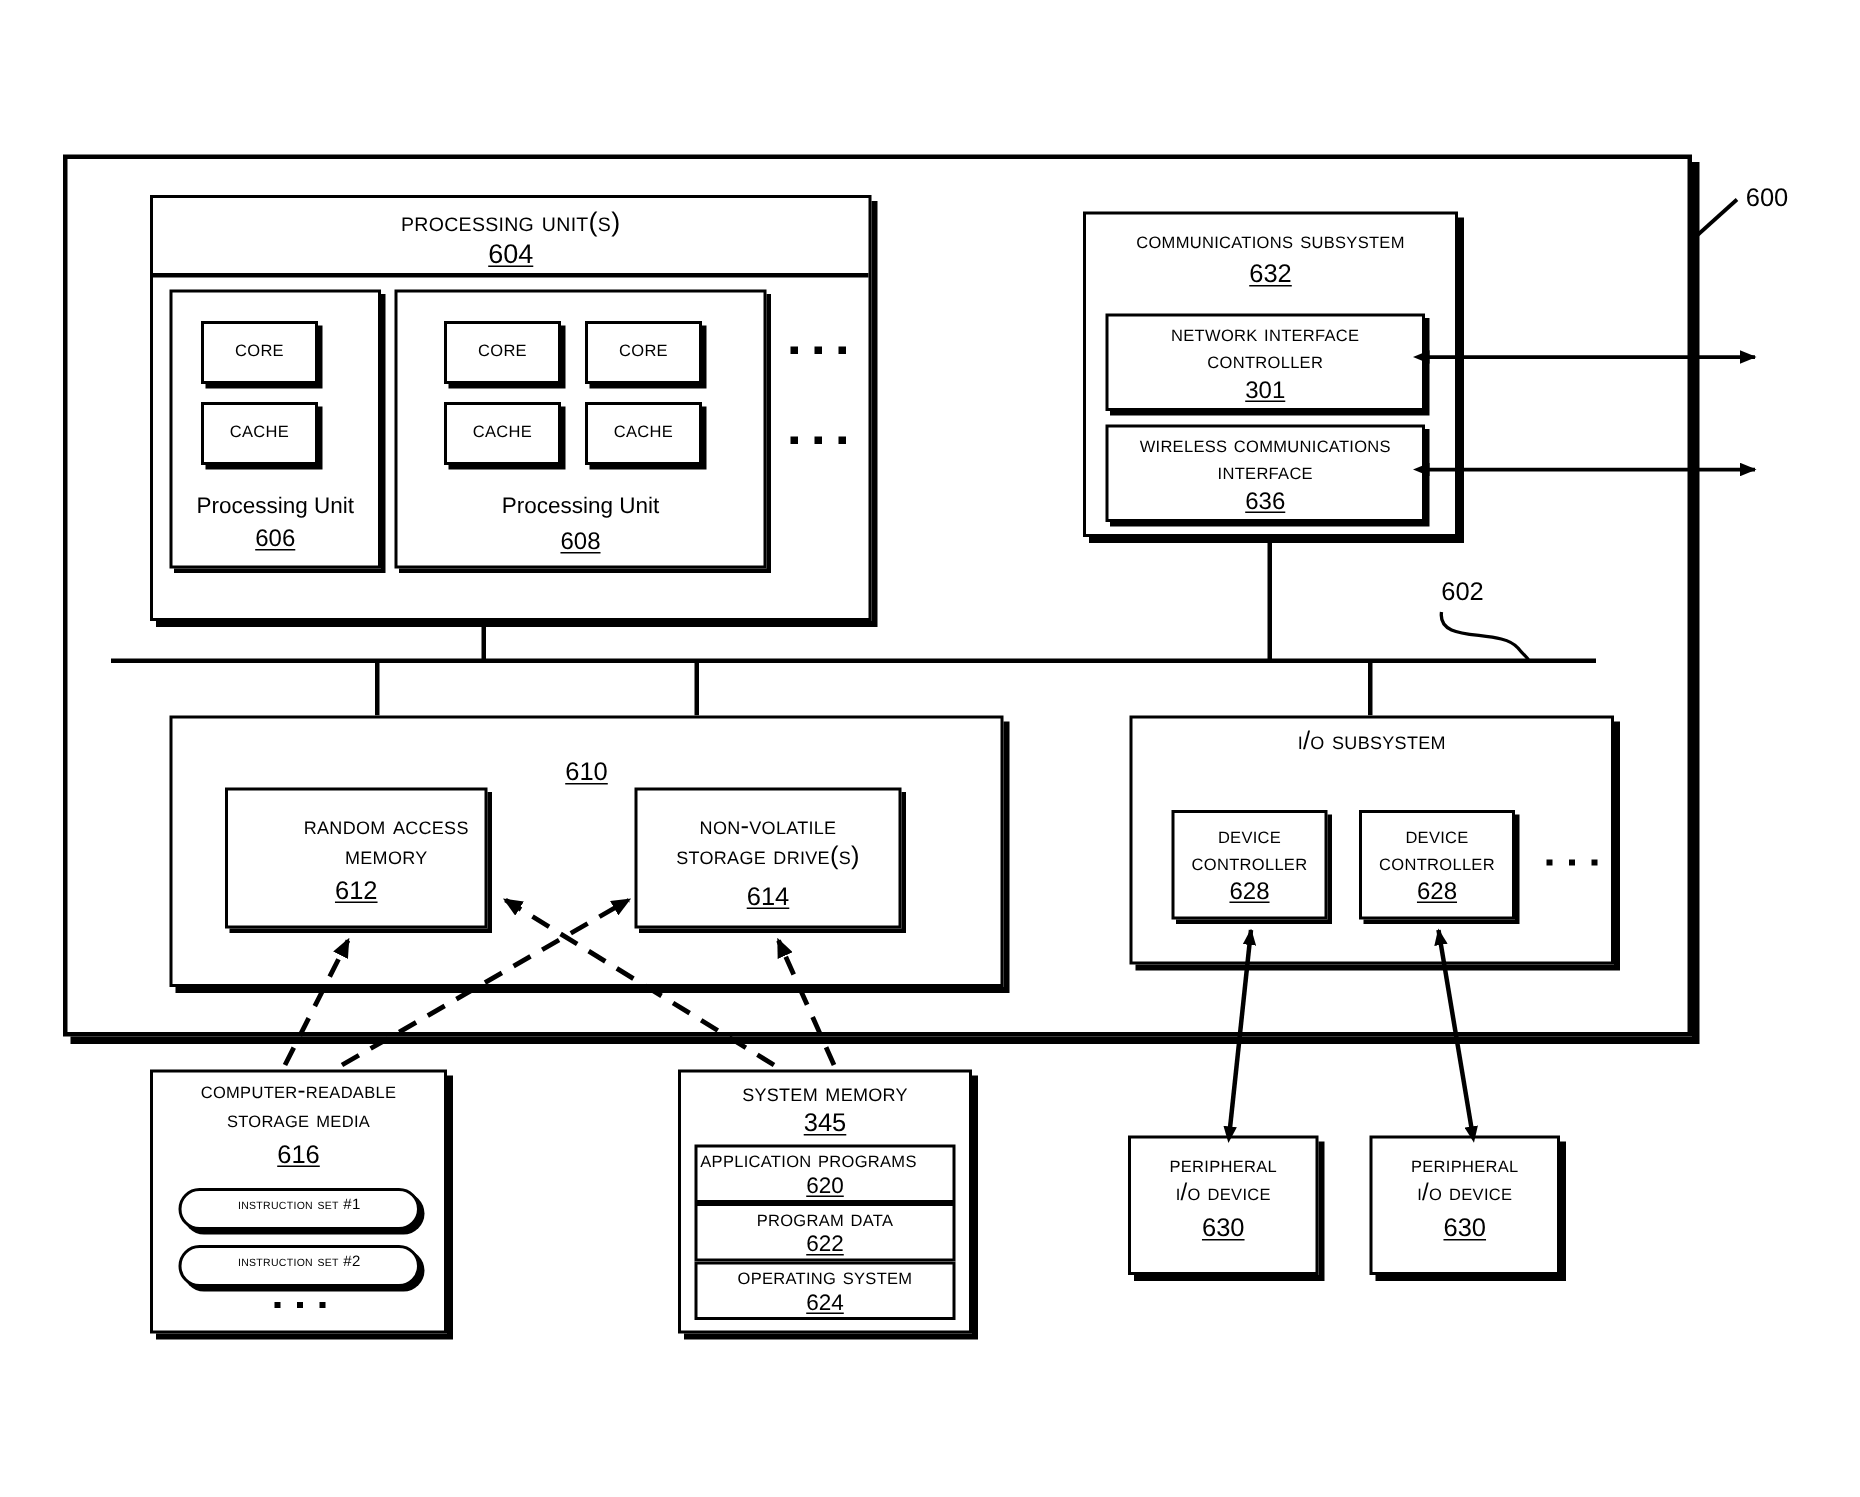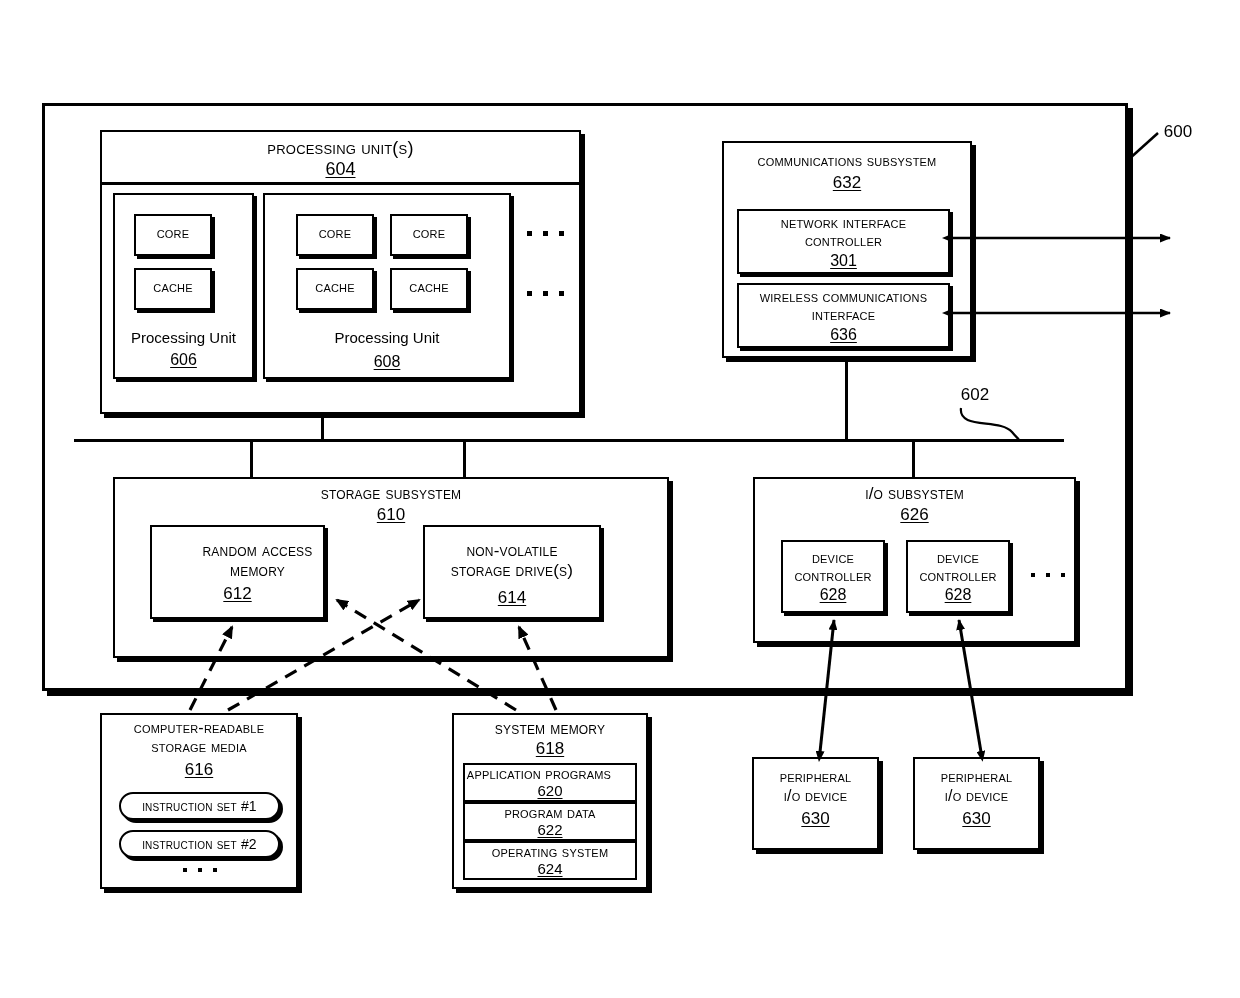--- a/index.html
+++ b/index.html
@@ -58,21 +58,21 @@
   .plain {
     position: absolute;
     text-align: center;
     line-height: 1.1;
   }
   
   .f18 { font-size: 18px; }
   .f17 { font-size: 17px; }
   .f16 { font-size: 16px; }
   .f15 { font-size: 15px; }
-  .f14 { font-size: 14px; }
+  .f14 { font-size: 10px; }
   
   .hline { position: absolute; background: #000; height: 2.5px; }
   .vline { position: absolute; background: #000; width: 2.5px; }
   .bus   { position: absolute; background: #000; height: 3px; }
   
   .dots {
     position: absolute;
     display: flex;
     gap: 11px;
     align-items: center;
@@ -158,36 +158,34 @@
 
   <div class="vline" style="left:250px; top:440px; height:37px;"></div>
   <div class="vline" style="left:463px; top:440px; height:37px;"></div>
 
   <div class="vline" style="left:912px; top:440px; height:37px;"></div>
 
   <div class="plain f17 nocaps" style="left:940px; top:386px; width:70px;">602</div>
   <div class="plain f17 nocaps" style="left:1148px; top:123px; width:60px;">600</div>
 
   <div class="box" style="left:113px; top:477px; width:556px; height:181px;"></div>
-  <div class="lbl f17" style="left:113px; top:484px; width:556px;">Storage Subsystem</div>
   <div class="num f17" style="left:113px; top:506px; width:556px;">610</div>
 
   <div class="box thin" style="left:150px; top:525px; width:175px; height:94px;"></div>
   <div class="lbl f17" style="left:150px; top:541px; width:175px;margin-left:20px;">Random Access
 Memory</div>
   <div class="num f17" style="left:150px; top:585px; width:175px;">612</div>
 
   <div class="box thin" style="left:423px; top:525px; width:178px; height:94px;"></div>
   <div class="lbl f17" style="left:423px; top:541px; width:178px;">Non-Volatile
 Storage Drive(s)</div>
   <div class="num f17" style="left:423px; top:589px; width:178px;">614</div>
 
   <div class="box" style="left:753px; top:477px; width:323px; height:166px;"></div>
   <div class="lbl f17" style="left:753px; top:484px; width:323px;">I/O Subsystem</div>
-  <div class="num f17" style="left:753px; top:506px; width:323px;">626</div>
 
   <div class="box thin" style="left:781px; top:540px; width:104px; height:73px;"></div>
   <div class="lbl f15" style="left:781px; top:549px; width:104px;">Device
 Controller</div>
   <div class="num f16" style="left:781px; top:586px; width:104px;">628</div>
 
   <div class="box thin" style="left:906px; top:540px; width:104px; height:73px;"></div>
   <div class="lbl f15" style="left:906px; top:549px; width:104px;">Device
 Controller</div>
   <div class="num f16" style="left:906px; top:586px; width:104px;">628</div>
@@ -210,21 +208,21 @@
   <div class="lbl f14" style="left:119px; top:836px; width:161px;">Instruction Set #2</div>
 
   <div class="dots small" style="left:183px; top:868px;">
       <i></i>
       <i></i>
       <i></i>
     </div>
 
   <div class="box" style="left:452px; top:713px; width:196px; height:176px;"></div>
   <div class="lbl f17" style="left:452px; top:719px; width:196px;">System Memory</div>
-  <div class="num f17" style="left:452px; top:740px; width:196px;">618</div>
+  <div class="num f17" style="left:452px; top:740px; width:196px;">345</div>
 
   <div class="box thin noshadow" style="left:463px; top:763px; width:174px; height:39px;"></div>
   <div class="lbl f15" style="left:463px; top:765px; width:152px;">Application Programs</div>
   <div class="num f15" style="left:463px; top:783px; width:174px;">620</div>
 
   <div class="box thin noshadow" style="left:463px; top:802px; width:174px; height:39px;"></div>
   <div class="lbl f15" style="left:463px; top:804px; width:174px;">Program Data</div>
   <div class="num f15" style="left:463px; top:822px; width:174px;">622</div>
 
   <div class="box thin noshadow" style="left:463px; top:841px; width:174px; height:39px;"></div>

